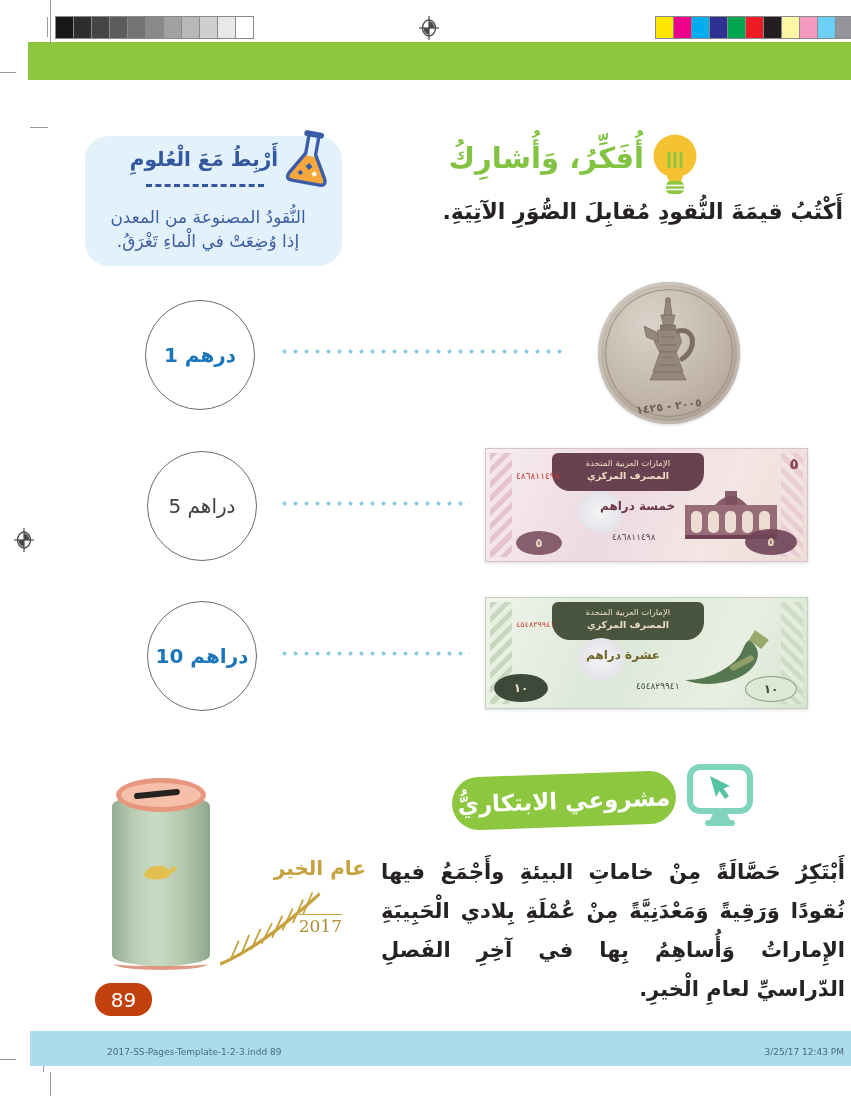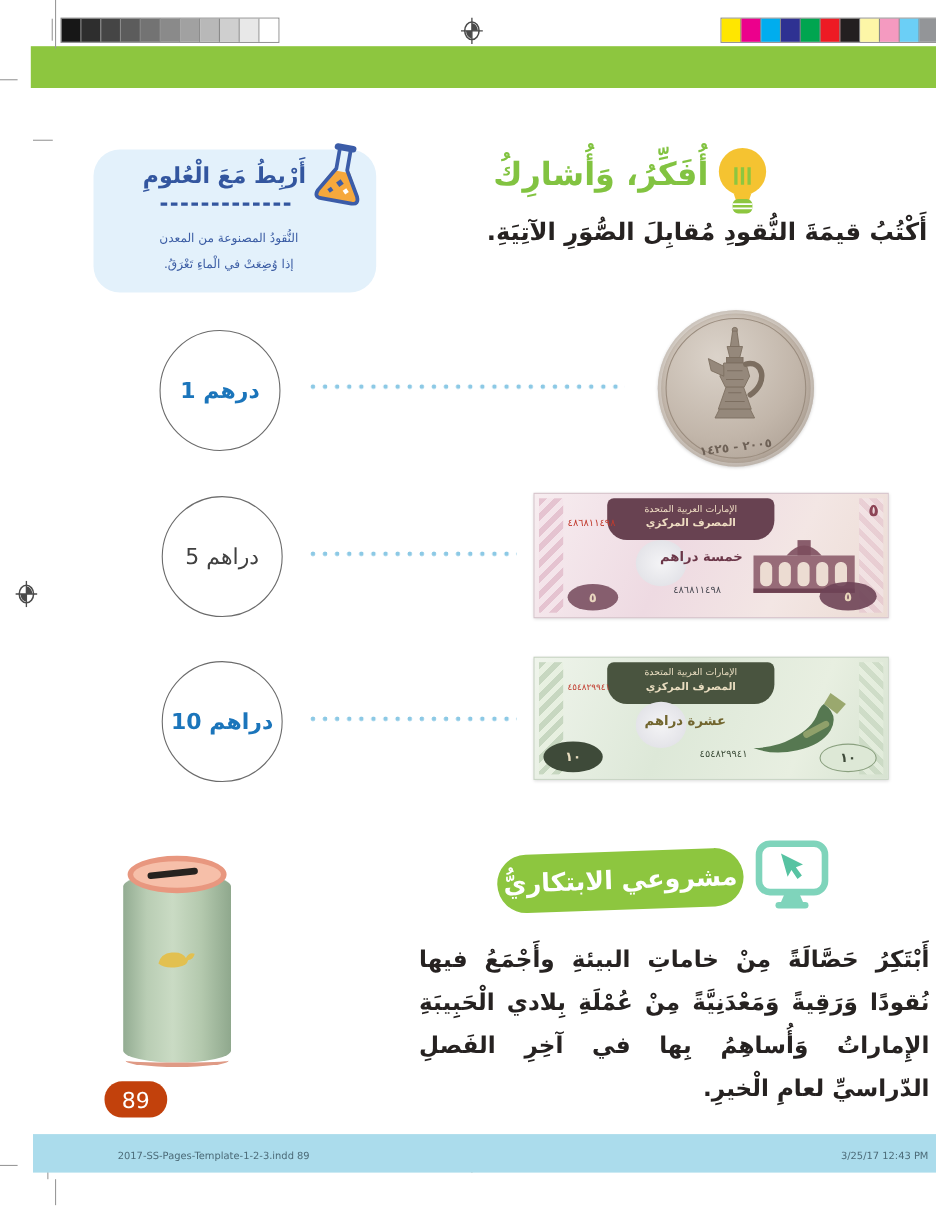--- a/index.html
+++ b/index.html
@@ -21,21 +21,21 @@
   .bulb{left:648px;top:131px;width:54px;height:68px;}
   .ts-title{right:207px;top:141px;font-size:29px;font-weight:bold;color:#82c341;direction:rtl;white-space:nowrap;}
   .instruction{right:8px;top:199px;font-size:22px;font-weight:bold;color:#262221;direction:rtl;white-space:nowrap;}
 
   
   .sci-box{left:85px;top:136px;width:257px;height:130px;background:#e3f1fb;border-radius:24px;}
   .flask{left:281px;top:126px;width:58px;height:64px;transform:rotate(10deg);}
   .sci-title{left:124px;top:147px;width:160px;text-align:center;font-size:20px;font-weight:bold;
              color:#33569f;direction:rtl;white-space:nowrap;}
   .sci-dashes{left:146px;top:184px;width:118px;border-top:3.2px dashed #33569f;}
-  .sci-body{left:95px;top:205px;width:226px;text-align:center;font-size:11px;line-height:24px;
+  .sci-body{left:95px;top:205px;width:226px;text-align:center;font-size:17px;line-height:24px;
             color:#3c5da4;direction:rtl;}
 
   
   .circle{width:110px;height:110px;border-radius:50%;background:#fff;border:1.6px solid #6b6b6b;
           display:flex;align-items:center;justify-content:center;box-sizing:border-box;}
   .ans{direction:ltr;font-size:20px;font-weight:bold;white-space:nowrap;}
   .ans.normal{font-weight:normal;}
   .dots{height:5px;background-image:radial-gradient(circle at 2.5px 2.5px,#8cc9e5 1.8px,transparent 2.3px);
         background-size:11px 5px;background-repeat:repeat-x;}
 
@@ -280,20 +280,37 @@
   <svg class="abs monitor" viewBox="0 0 68 66">
     <rect x="4" y="4" width="60" height="44" rx="10" fill="#ffffff" stroke="#7fd4bb" stroke-width="6"></rect>
     <path d="M24 13 L30 34 L33.5 28 L39 36 L43 33 L37.5 25.5 L44 23 Z" fill="#57c3a2"></path>
     <path d="M28 48 h12 l4 9 h-20 z" fill="#7fd4bb"></path>
     <rect x="19" y="57" width="30" height="6" rx="3" fill="#7fd4bb"></rect>
   </svg>
   <div class="abs banner">مشروعي الابتكاريُّ</div>
 
   <div class="abs project-text">أَبْتَكِرُ حَصَّالَةً مِنْ خاماتِ البيئةِ وأَجْمَعُ فيها نُقودًا وَرَقِيةً وَمَعْدَنِيَّةً مِنْ عُمْلَةِ بِلادي الْحَبِيبَةِ الإِماراتُ وَأُساهِمُ بِها في آخِرِ الفَصلِ الدّراسيِّ لعامِ الْخيرِ.</div>
 
+  <div class="abs giving-logo">
+    <svg class="abs logo-frond" viewBox="0 0 108 60" preserveAspectRatio="none">
+      <path d="M4 56 Q44 44 100 8" fill="none" stroke="#c6a23e" stroke-width="2.4"></path>
+      <g stroke="#c6a23e" stroke-width="1.6">
+        <line x1="14" y1="53" x2="22" y2="40"></line>
+          <line x1="24" y1="50" x2="32" y2="36"></line>
+        <line x1="34" y1="46" x2="43" y2="32"></line>
+          <line x1="44" y1="42" x2="54" y2="28"></line>
+        <line x1="54" y1="38" x2="64" y2="23"></line>
+          <line x1="64" y1="33" x2="74" y2="18"></line>
+        <line x1="74" y1="28" x2="84" y2="12"></line>
+          <line x1="84" y1="22" x2="93" y2="7"></line>
+      </g>
+    </svg>
+    <div class="abs logo-ar">عام الخير</div>
+    <div class="abs logo-year">2017</div>
+  </div>
 
   <div class="abs moneybox">
     <div class="abs mb-body"></div>
     <div class="abs mb-lid"></div>
     <div class="abs mb-slot"></div>
     <svg class="abs mb-whale" viewBox="0 0 42 26">
       <path d="M4 16 Q6 7 16 6 Q26 5 29 11 Q32 5 37 7 Q36 12 31 13 Q30 18 22 19 Q10 21 4 16 Z" fill="#e2c050"></path>
     </svg>
     <div class="abs mb-rim"></div>
   </div>

